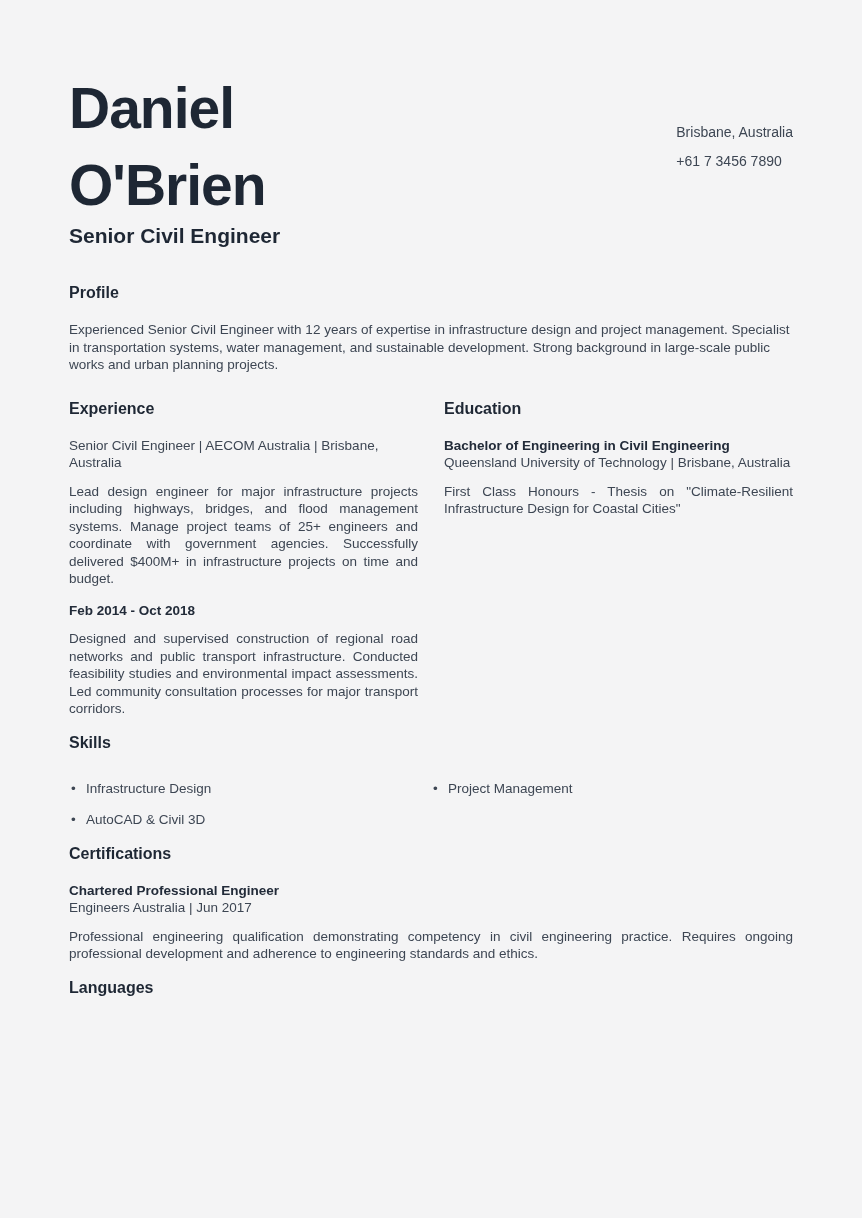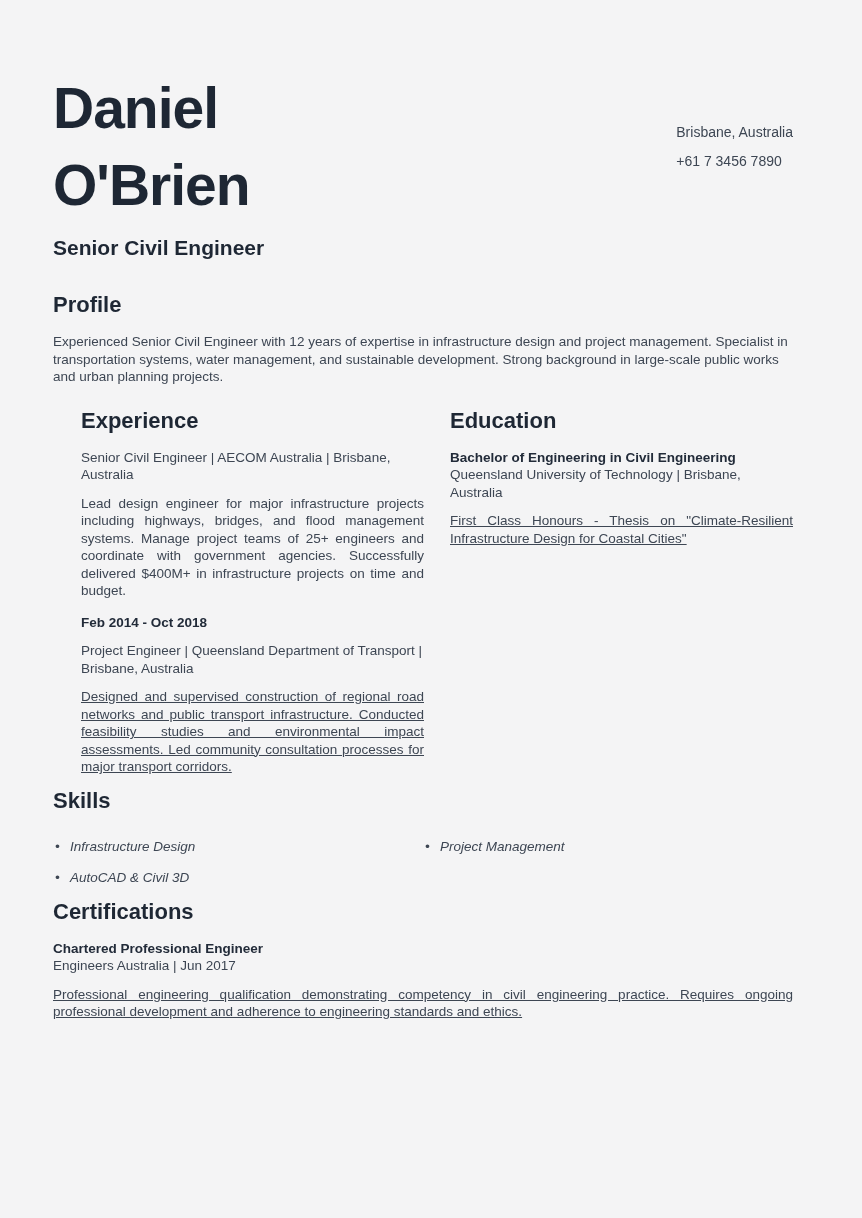--- a/index.html
+++ b/index.html
@@ -13,21 +13,21 @@
   html, body { background: var(--background); }
   body {
     font-family: "Liberation Sans", "DejaVu Sans", sans-serif;
     color: var(--body-text);
   }
   .page {
     width: 862px;
     height: 1020px;
     margin: 0 auto;
     background: var(--background);
-    padding: 0 69px 40px 53px;
+    padding: 0 69px 40px 69px;
     overflow: hidden;
   }
 
   
   .header { display: flex; justify-content: space-between; padding-top: 70px; }
   .name {
     font-size: 57px;
     line-height: 77px;
     font-weight: 700;
     letter-spacing: -1px;
@@ -37,37 +37,37 @@
   .name-line.hl { display: inline-block; position: relative; }
   .name-line.hl::before {
     content: "";
     position: absolute;
     left: 0; right: -24px;
     top: 28px; bottom: 11px;
     background: var(--accent-highlight);
     z-index: -1;
   }
   .job-title {
-    margin-top: 12px;
+    margin-top: 0;
     font-size: 21px;
     font-weight: 700;
     color: var(--heading-text);
   }
   .contact {
     text-align: left;
     padding-top: 48px;
     font-size: 14px;
     line-height: 29px;
     color: var(--body-text);
     white-space: nowrap;
   }
 
   
   .h2 {
-    font-size: 22px;
+    font-size: 16px;
     line-height: 30px;
     font-weight: 700;
     color: var(--heading-text);
     position: relative;
     display: inline-block;
     margin-bottom: 13px;
   }
   .h2.accent::after {
     content: "";
     position: absolute;
@@ -78,39 +78,38 @@
     background: var(--accent-highlight);
     z-index: -1;
   }
   .body-text, .entry-desc, .entry-role, .entry-line, .entry-dates, .entry-degree, .cols-list li {
     font-size: 13.5px;
     line-height: 17.5px;
   }
   .entry-dates, .entry-degree { font-weight: 700; color: var(--emphasis-text); }
   .entry-dates, .entry-role, .entry-line { margin-bottom: 11px; }
   .entry-desc { text-align: justify; hyphens: auto; -webkit-hyphens: auto; margin-bottom: 14px; }
-  .entry:last-child .entry-desc { margin-bottom: 0; text-decoration: underline; }
+  .entry:last-child .entry-desc { margin-bottom: 0; }
 
   .section-profile { margin-top: 30px; }
-  .two-col { display: flex; gap: 26px; margin-top: 20px; margin-left: 28px; }
+  .two-col { display: flex; gap: 26px; margin-top: 20px; }
   .two-col .col { flex: 1; min-width: 0; }
   .section { margin-top: 10px; }
 
   .cols-list {
     list-style: none;
     column-count: 2;
     column-gap: 0;
     padding-top: 9px;
   }
   .cols-list li {
     break-inside: avoid;
     margin-bottom: 14px;
     padding-left: 17px;
     position: relative;
-    font-style: italic;
   }
   .cols-list li::before {
     content: "\2022";
     position: absolute;
     left: 2px;
     top: 0;
     color: var(--body-text);
   }
 </style>
 </head>
@@ -138,21 +137,20 @@
   <div class="two-col">
 
     <section class="col">
       <h2 class="h2 accent">Experience</h2>
       <div class="entry">
         <div class="entry-role">Senior Civil Engineer | AECOM Australia | Brisbane, Australia</div>
         <p class="entry-desc">Lead design engineer for major infrastructure projects including highways, bridges, and flood management systems. Manage project teams of 25+ engineers and coordinate with government agencies. Successfully delivered $400M+ in infrastructure projects on time and budget.</p>
       </div>
       <div class="entry">
         <div class="entry-dates">Feb 2014 - Oct 2018</div>
-        <div class="entry-role">Project Engineer | Queensland Department of Transport | Brisbane, Australia</div>
         <p class="entry-desc">Designed and supervised construction of regional road networks and public transport infrastructure. Conducted feasibility studies and environmental impact assessments. Led community consultation processes for major transport corridors.</p>
       </div>
     </section>
 
     <section class="col">
       <h2 class="h2 accent">Education</h2>
       <div class="entry">
         <div class="entry-degree">Bachelor of Engineering in Civil Engineering</div>
         <div class="entry-line">Queensland University of Technology | Brisbane, Australia</div>
         <p class="entry-desc">First Class Honours - Thesis on "Climate-Resilient Infrastructure Design for Coastal Cities"</p>
@@ -172,14 +170,21 @@
 
   <section class="section">
     <h2 class="h2 accent">Certifications</h2>
     <div class="entry">
       <div class="entry-degree">Chartered Professional Engineer</div>
       <div class="entry-line">Engineers Australia | Jun 2017</div>
       <p class="entry-desc">Professional engineering qualification demonstrating competency in civil engineering practice. Requires ongoing professional development and adherence to engineering standards and ethics.</p>
     </div>
   </section>
 
+  <section class="section">
+    <h2 class="h2 accent">Languages</h2>
+    <ul class="cols-list">
+      <li>English (Native)</li>
+      <li>Mandarin (Intermediate)</li>
+    </ul>
+  </section>
 
 </div>
 
 </body></html>

